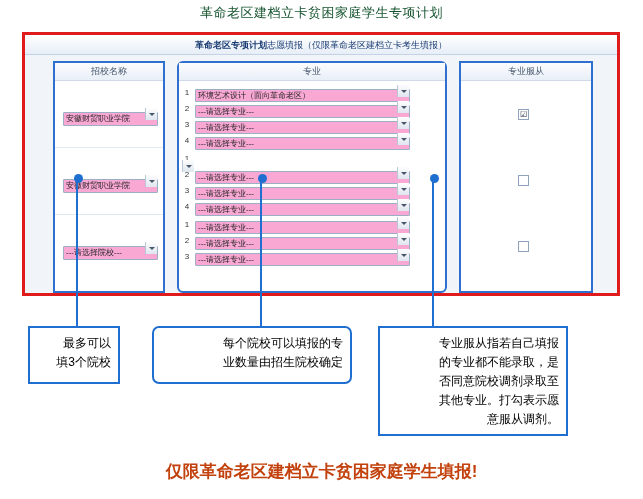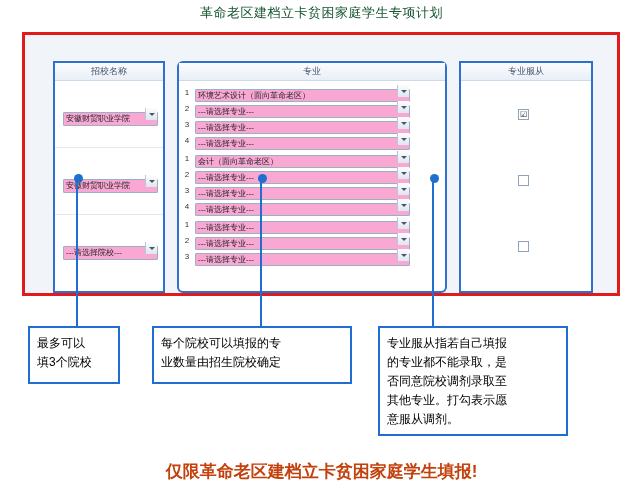--- a/index.html
+++ b/index.html
@@ -158,20 +158,21 @@
   
   .callout {
     position: absolute;
     border: 2px solid #1f6fd0;
     background: #ffffff;
     box-sizing: border-box;
     font-size: 12px;
     color: #000;
     line-height: 19px;
     padding: 6px 7px;
+    text-align: right;
   }
   .c1 { left: 28px; top: 326px; width: 92px; height: 58px; }
   .c2 { left: 152px; top: 326px; width: 200px; height: 58px; }
   .c3 { left: 378px; top: 326px; width: 190px; height: 110px; }
 
   
   .dot {
     position: absolute;
     width: 9px;
     height: 9px;
@@ -195,20 +196,23 @@
     font-weight: bold;
   }
 </style>
 </head>
 <body>
 
 <div class="page-title">革命老区建档立卡贫困家庭学生专项计划</div>
 
 <div class="panel">
 
+  <div class="panel-header">
+    <b>革命老区专项计划</b><span>志愿填报（仅限革命老区建档立卡考生填报）</span>
+  </div>
 
   <div class="col col-school">
     <div class="col-head">招校名称</div>
     <div class="school-body">
 
       <div class="school-group">
         <div class="sel-wrap school-sel">
           <select class="sel">
             <option>安徽财贸职业学院</option>
           </select>
@@ -269,21 +273,20 @@
             <select class="sel"><option>---请选择专业---</option></select>
             <span class="sel-arrow"></span>
           </span>
         </div>
       </div>
 
       <div class="major-group">
         <div class="major-row">
           <span class="major-num">1</span>
           <span class="sel-wrap">
-            <select class="sel"><option>会计（面向革命老区）</option></select>
             <span class="sel-arrow"></span>
           </span>
         </div>
         <div class="major-row">
           <span class="major-num">2</span>
           <span class="sel-wrap">
             <select class="sel"><option>---请选择专业---</option></select>
             <span class="sel-arrow"></span>
           </span>
         </div>
@@ -350,21 +353,21 @@
 <div class="dot" style="left:74px; top:174px;"></div>
 <div class="dot" style="left:258px; top:174px;"></div>
 <div class="dot" style="left:430px; top:174px;"></div>
 
 <div class="line" style="left:78px; top:180px; width:150px; transform: rotate(90deg);"></div>
 <div class="line" style="left:262px; top:180px; width:150px; transform: rotate(90deg);"></div>
 <div class="line" style="left:434px; top:180px; width:150px; transform: rotate(90deg);"></div>
 
 <div class="callout c1" style="white-space: pre-line;">最多可以
 填3个院校</div>
-<div class="callout c2" style="white-space: pre-line;">每个院校可以填报的专
+<div class="callout c2" style="white-space: pre-line; border-radius: 7px;">每个院校可以填报的专
 业数量由招生院校确定</div>
 <div class="callout c3" style="white-space: pre-line;">专业服从指若自己填报
 的专业都不能录取，是
 否同意院校调剂录取至
 其他专业。打勾表示愿
 意服从调剂。</div>
 
 <div class="footer-note">仅限革命老区建档立卡贫困家庭学生填报!</div>
 
 </body></html>

